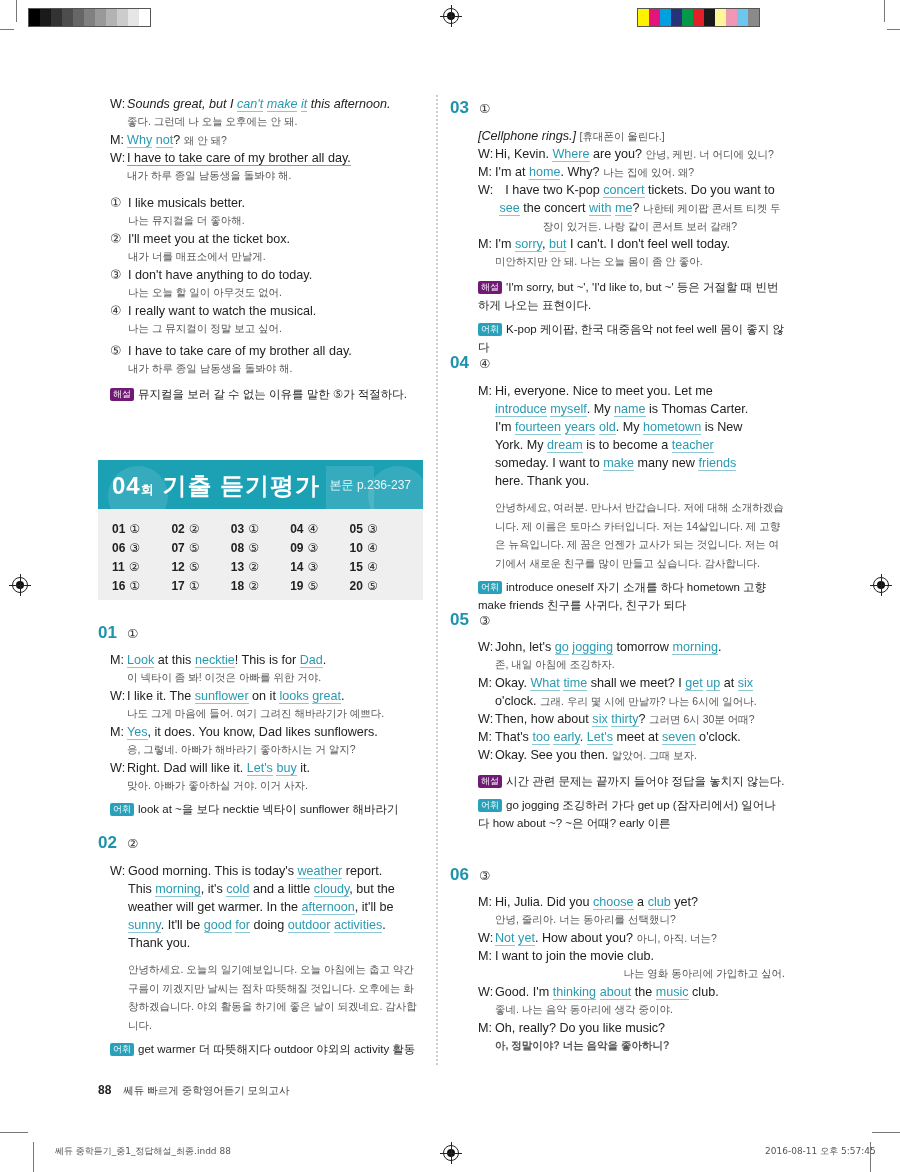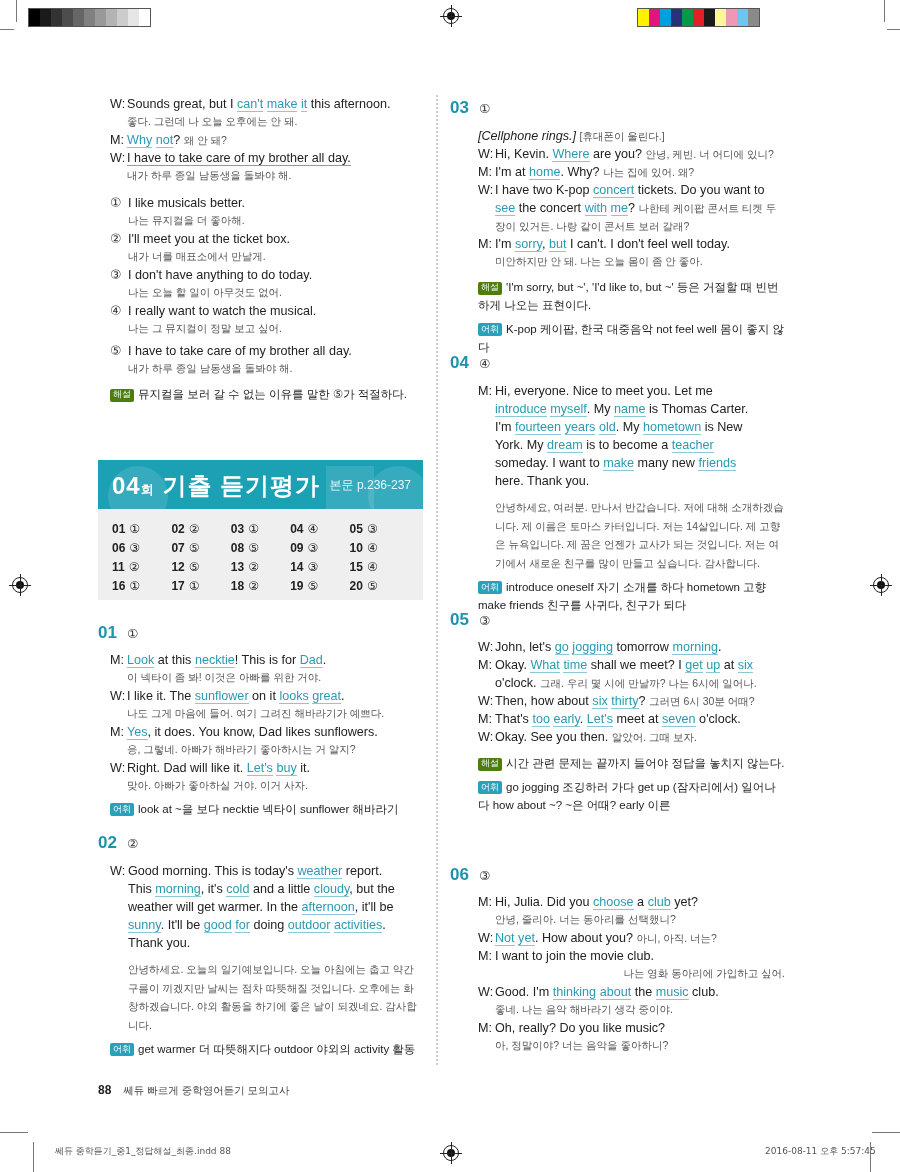--- a/index.html
+++ b/index.html
@@ -23,21 +23,21 @@
 
   .line { font-size: 12.6px; line-height: 18px; color: #222; white-space: nowrap; }
   .line.wrap { white-space: normal; }
   .ko { font-size: 10.5px; color: #555; line-height: 17px; }
   .blank { color: #2a9ab0; border-bottom: 1px solid #8cc7d3; }
   .q-head { display: flex; align-items: baseline; gap: 10px; }
   .q-num { font-size: 17px; font-weight: bold; color: #1f93ad; }
   .q-ans { font-size: 12.5px; color: #333; }
 
   .tag { display: inline-block; font-size: 9px; color: #fff; border-radius: 2px; padding: 1px 3px; margin-right: 4px; line-height: 11px; vertical-align: 1px; }
-  .tag-exp { background: #4d7c0f; font-family: Liberation Mono, monospace; }
+  .tag-exp { background: #701a75; }
   .tag-voc { background: #2aa1ba; }
   .note { font-size: 11.5px; color: #222; line-height: 18px; }
 
   .opt { display: flex; font-size: 12.6px; line-height: 18px; }
   .opt .mk { width: 18px; color: #333; }
 
   .banner { position: absolute; left: 98px; top: 460px; width: 325px; height: 140px; background: #efefef; }
   .banner-head { height: 49px; background: #1ba0b4; position: relative; overflow: hidden; }
   .banner-head .deco1 { position: absolute; left: 10px; top: 6px; width: 60px; height: 60px; border-radius: 50%; background: rgba(255,255,255,0.12); }
   .banner-head .deco2 { position: absolute; left: 228px; top: 6px; width: 48px; height: 43px; background: rgba(255,255,255,0.12); }
@@ -103,21 +103,21 @@
 <div class="crop" style="left:33px;top:1142px;width:1px;height:30px;"></div>
 <div class="crop" style="left:872px;top:1132px;width:28px;height:1px;"></div>
 <div class="crop" style="left:870px;top:1142px;width:1px;height:30px;"></div>
 
 <div class="divider"></div>
 
 <div class="col col-left">
   <div id="left-top">
       <div style="display: flex;">
         <span class="line" style="width: 17px; flex: 0 0 auto;">W:</span>
-        <div class="line wrap" style="flex: 1 1 0%;"><span>Sounds great, but I </span><span class="blank">can't</span><span> </span><span class="blank">make</span><span> </span><span class="blank">it</span><span> this afternoon.</span></div>
+        <div class="line wrap" style="flex: 1 1 0%; font-style: italic;"><span>Sounds great, but I </span><span class="blank">can't</span><span> </span><span class="blank">make</span><span> </span><span class="blank">it</span><span> this afternoon.</span></div>
       </div>
       <div class="ko" style="padding-left: 17px; margin-bottom: 1px;">좋다. 그런데 나 오늘 오후에는 안 돼.</div>
       <div style="display: flex;">
         <span class="line" style="width: 17px; flex: 0 0 auto;">M:</span>
         <div class="line wrap" style="flex: 1 1 0%;"><span class="blank">Why</span><span> </span><span class="blank">not</span><span>? </span><span class="ko">왜 안 돼?</span></div>
       </div>
       <div style="display: flex;">
         <span class="line" style="width: 17px; flex: 0 0 auto;">W:</span>
         <div class="line wrap" style="flex: 1 1 0%;"><span style="border-bottom: 1px solid rgb(153, 153, 153);">I have to take care of my brother all day.</span></div>
       </div>
@@ -248,21 +248,21 @@
       <div style="display: flex;">
         <span class="line" style="width: 17px; flex: 0 0 auto;">W:</span>
         <div class="line wrap" style="flex: 1 1 0%;"><span>Hi, Kevin. </span><span class="blank">Where</span><span> are you? </span><span class="ko">안녕, 케빈. 너 어디에 있니?</span></div>
       </div>
       <div style="display: flex;">
         <span class="line" style="width: 17px; flex: 0 0 auto;">M:</span>
         <div class="line wrap" style="flex: 1 1 0%;"><span>I'm at </span><span class="blank">home</span><span>. Why? </span><span class="ko">나는 집에 있어. 왜?</span></div>
       </div>
       <div style="display: flex;">
         <span class="line" style="width: 17px; flex: 0 0 auto;">W:</span>
-        <div class="line wrap" style="flex: 1 1 0%;"><span>I have two K-pop </span><span class="blank">concert</span><span> tickets. Do you want to </span><span class="blank">see</span><span> the concert </span><span class="blank">with</span><span> </span><span class="blank">me</span><span>? </span><span class="ko">나한테 케이팝 콘서트 티켓 두 장이 있거든. 나랑 같이 콘서트 보러 갈래?</span></div>
+        <div class="line wrap" style="flex: 1 1 0%; text-align: center;"><span>I have two K-pop </span><span class="blank">concert</span><span> tickets. Do you want to </span><span class="blank">see</span><span> the concert </span><span class="blank">with</span><span> </span><span class="blank">me</span><span>? </span><span class="ko">나한테 케이팝 콘서트 티켓 두 장이 있거든. 나랑 같이 콘서트 보러 갈래?</span></div>
       </div>
       <div style="display: flex;">
         <span class="line" style="width: 17px; flex: 0 0 auto;">M:</span>
         <div class="line wrap" style="flex: 1 1 0%;"><span>I'm </span><span class="blank">sorry</span><span>, </span><span class="blank">but</span><span> I can't. I don't feel well today.</span></div>
       </div>
       <div class="ko" style="padding-left: 17px; margin-bottom: 1px;">미안하지만 안 돼. 나는 오늘 몸이 좀 안 좋아.</div>
     </div>
   <div class="note" style="margin-top:8px;padding-left:28px;width:335px;">
     <span class="tag tag-exp">해설</span><span>'I'm sorry, but ~', 'I'd like to, but ~' 등은 거절할 때 빈번하게 나오는 표현이다.</span>
   </div>
@@ -289,20 +289,21 @@
 <div style="position:absolute;left:450px;top:610px;width:335px;">
   <div class="q-head">
       <span class="q-num">05</span>
       <span class="q-ans">③</span>
     </div>
   <div id="q05-lines" style="margin-top:8px;padding-left:28px;">
       <div style="display: flex;">
         <span class="line" style="width: 17px; flex: 0 0 auto;">W:</span>
         <div class="line wrap" style="flex: 1 1 0%;"><span>John, let's </span><span class="blank">go</span><span> </span><span class="blank">jogging</span><span> tomorrow </span><span class="blank">morning</span><span>.</span></div>
       </div>
+      <div class="ko" style="padding-left: 17px; margin-bottom: 1px;">존, 내일 아침에 조깅하자.</div>
       <div style="display: flex;">
         <span class="line" style="width: 17px; flex: 0 0 auto;">M:</span>
         <div class="line wrap" style="flex: 1 1 0%;"><span>Okay. </span><span class="blank">What</span><span> </span><span class="blank">time</span><span> shall we meet? I </span><span class="blank">get</span><span> </span><span class="blank">up</span><span> at </span><span class="blank">six</span><span> o'clock. </span><span class="ko">그래. 우리 몇 시에 만날까? 나는 6시에 일어나.</span></div>
       </div>
       <div style="display: flex;">
         <span class="line" style="width: 17px; flex: 0 0 auto;">W:</span>
         <div class="line wrap" style="flex: 1 1 0%;"><span>Then, how about </span><span class="blank">six</span><span> </span><span class="blank">thirty</span><span>? </span><span class="ko">그러면 6시 30분 어때?</span></div>
       </div>
       <div style="display: flex;">
         <span class="line" style="width: 17px; flex: 0 0 auto;">M:</span>
@@ -338,26 +339,26 @@
       </div>
       <div style="display: flex;">
         <span class="line" style="width: 17px; flex: 0 0 auto;">M:</span>
         <div class="line wrap" style="flex: 1 1 0%;"><span>I want to join the movie club.</span></div>
       </div>
       <div class="ko" style="padding-left: 17px; margin-bottom: 1px; text-align: right;">나는 영화 동아리에 가입하고 싶어.</div>
       <div style="display: flex;">
         <span class="line" style="width: 17px; flex: 0 0 auto;">W:</span>
         <div class="line wrap" style="flex: 1 1 0%;"><span>Good. I'm </span><span class="blank">thinking</span><span> </span><span class="blank">about</span><span> the </span><span class="blank">music</span><span> club.</span></div>
       </div>
-      <div class="ko" style="padding-left: 17px; margin-bottom: 1px;">좋네. 나는 음악 해바라기 생각 중이야.</div>
+      <div class="ko" style="padding-left: 17px; margin-bottom: 1px;">좋네. 나는 음악 동아리에 생각 중이야.</div>
       <div style="display: flex;">
         <span class="line" style="width: 17px; flex: 0 0 auto;">M:</span>
         <div class="line wrap" style="flex: 1 1 0%;"><span>Oh, really? Do you like music?</span></div>
       </div>
-      <div class="ko" style="padding-left: 17px; margin-bottom: 1px;">아, 정말이야? 너는 음악을 좋아하니?</div>
+      <div class="ko" style="padding-left: 17px; margin-bottom: 1px; font-weight: bold;">아, 정말이야? 너는 음악을 좋아하니?</div>
     </div>
 </div>
 
 <div class="footer-page">
   <b>88</b><span>쎄듀 빠르게 중학영어듣기 모의고사</span>
 </div>
 <div class="slug" style="left:55px;">쎄듀 중학듣기_중1_정답해설_최종.indd   88</div>
 <div class="slug" style="left:765px;">2016-08-11   오후 5:57:45</div>
 
 </body></html>

